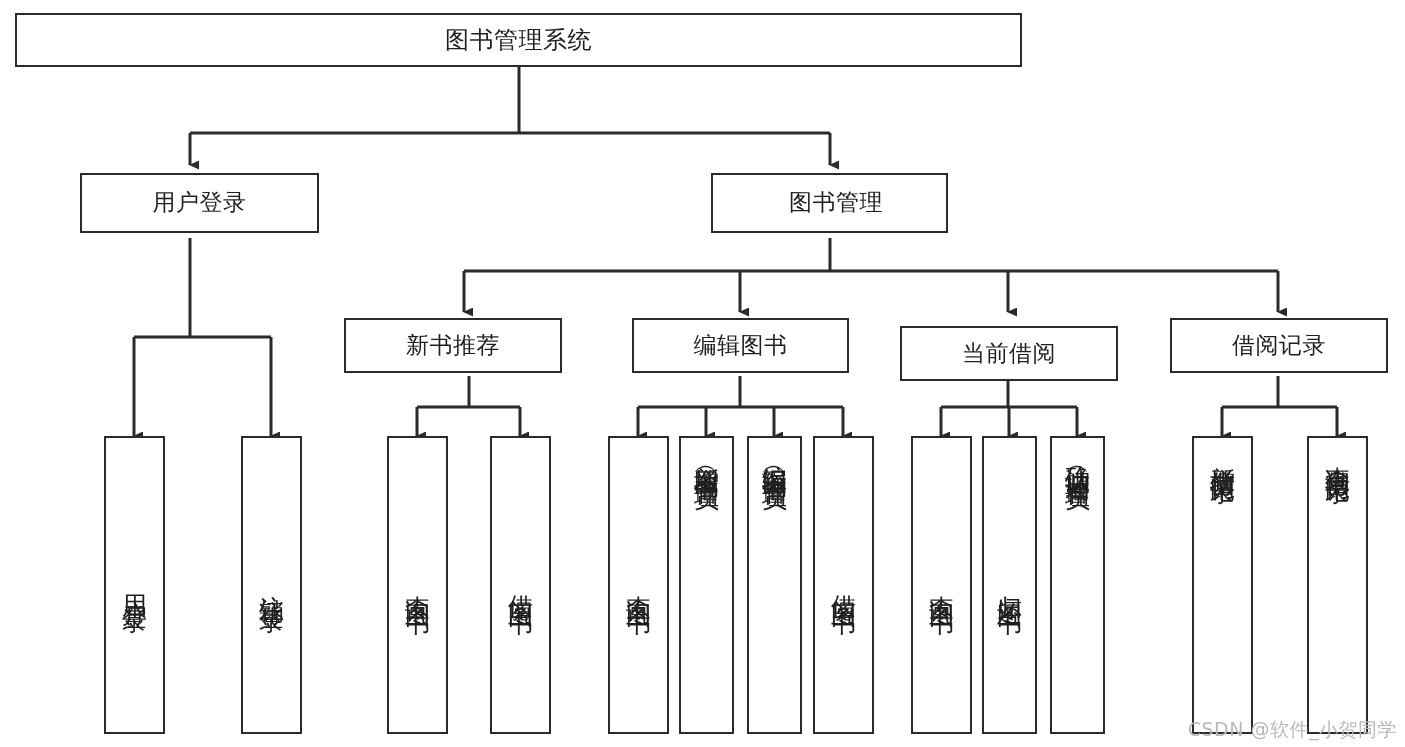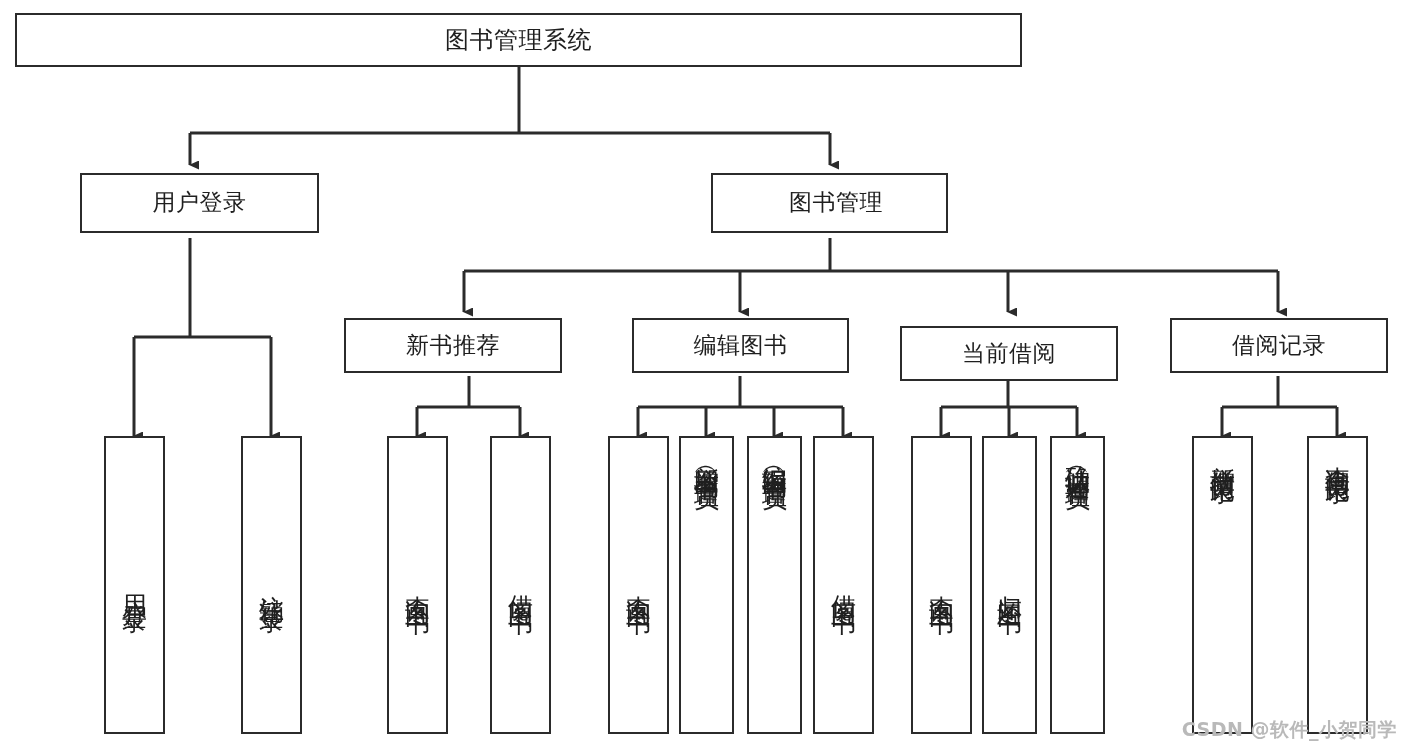--- a/index.html
+++ b/index.html
@@ -75,21 +75,20 @@
   }
   #watermark {
     position: absolute;
     right: 8px;
     bottom: 4px;
     font-size: 19px;
     color: #b9b9b9;
     letter-spacing: 0.5px;
     white-space: nowrap;
     pointer-events: none;
-    font-weight: bold;
   }
 </style>
 </head>
 <body>
 
 <div id="diagram-root">
 
   <svg id="edge-layer" viewBox="0 0 1405 747" xmlns="http://www.w3.org/2000/svg">
     <defs>
       <marker id="arrowhead" markerWidth="9" markerHeight="10" refX="4.5" refY="9" orient="auto" markerUnits="userSpaceOnUse">

